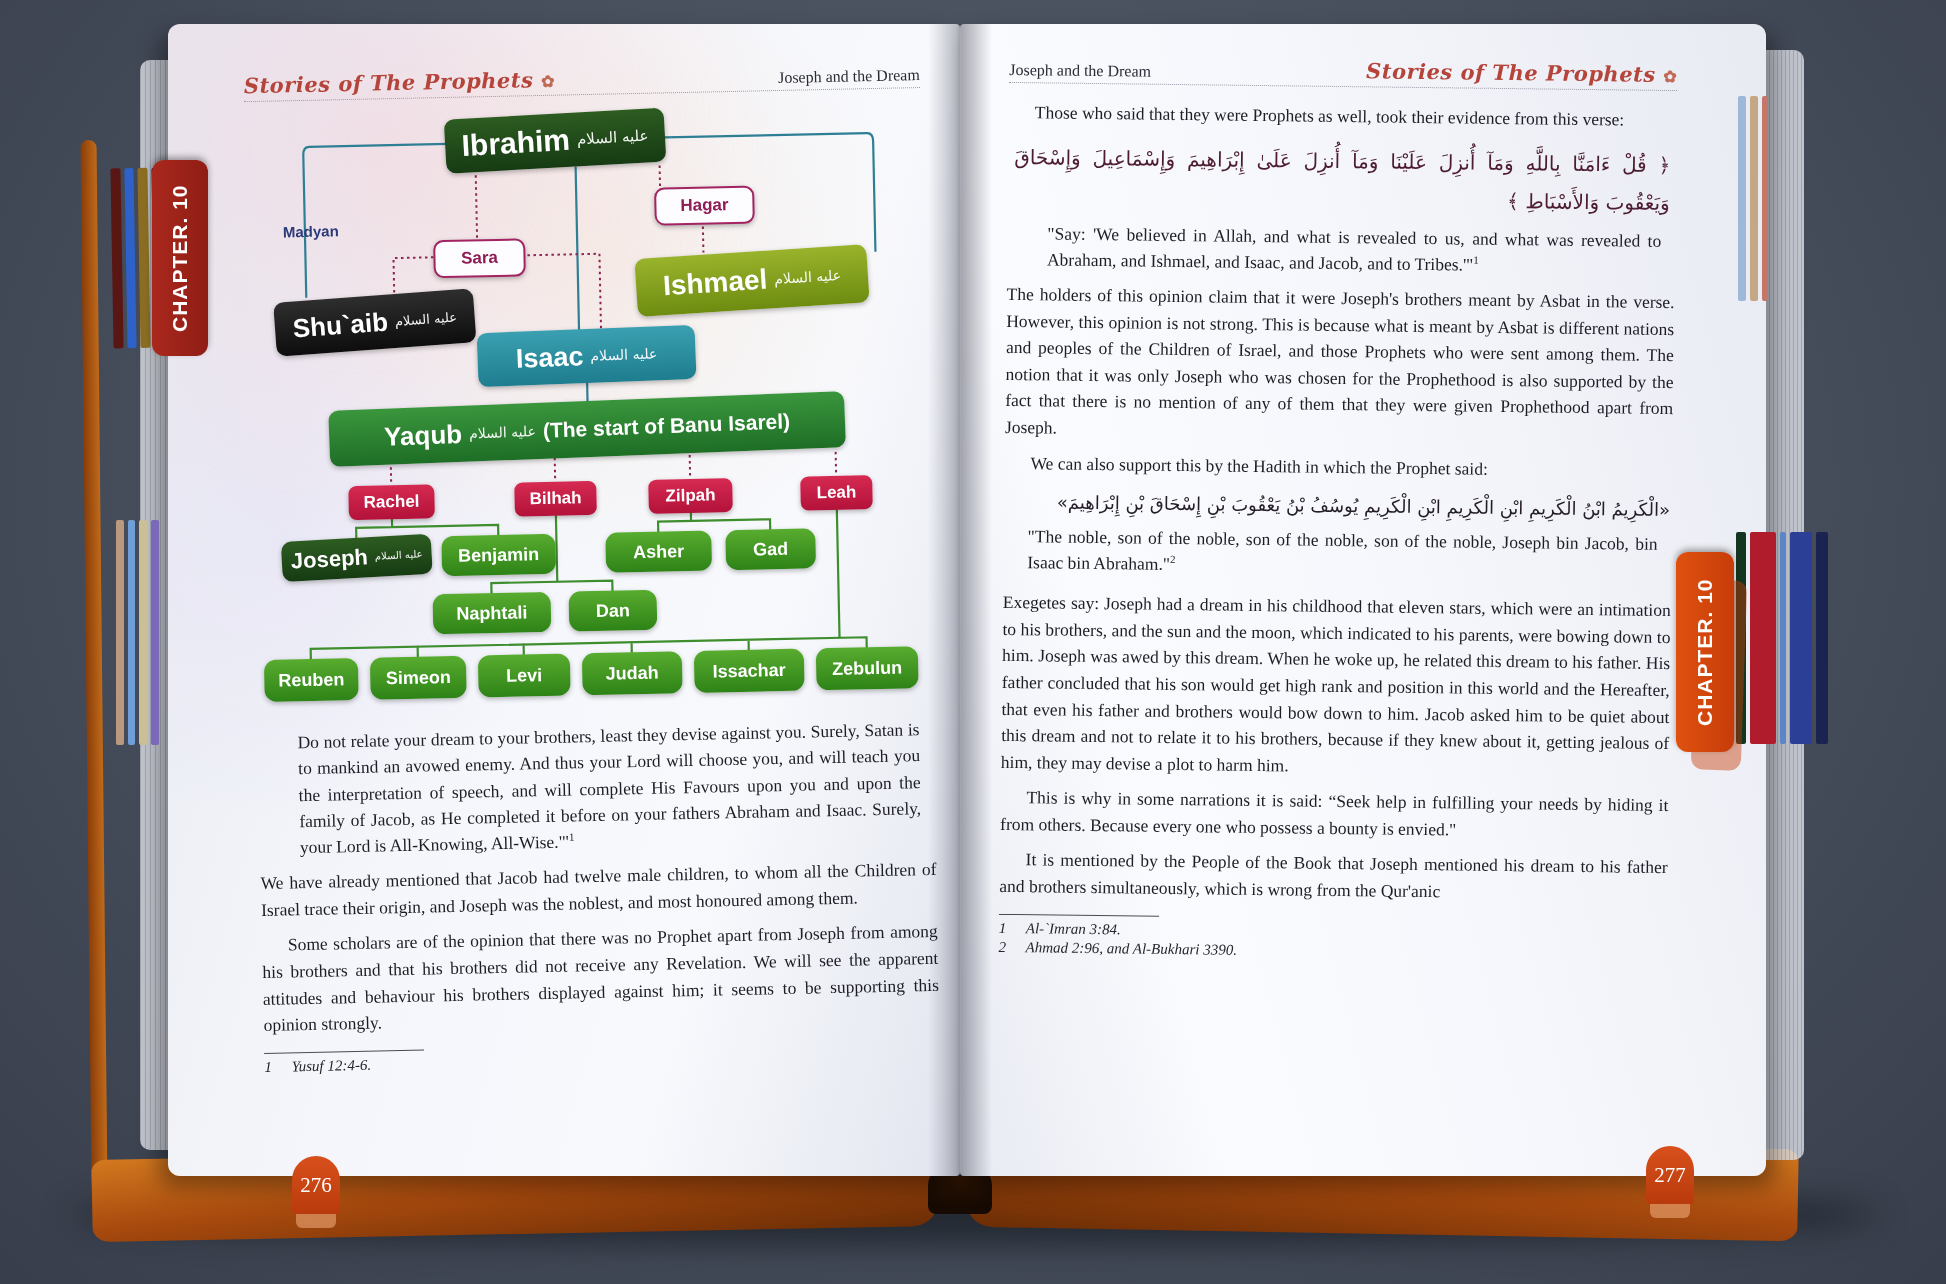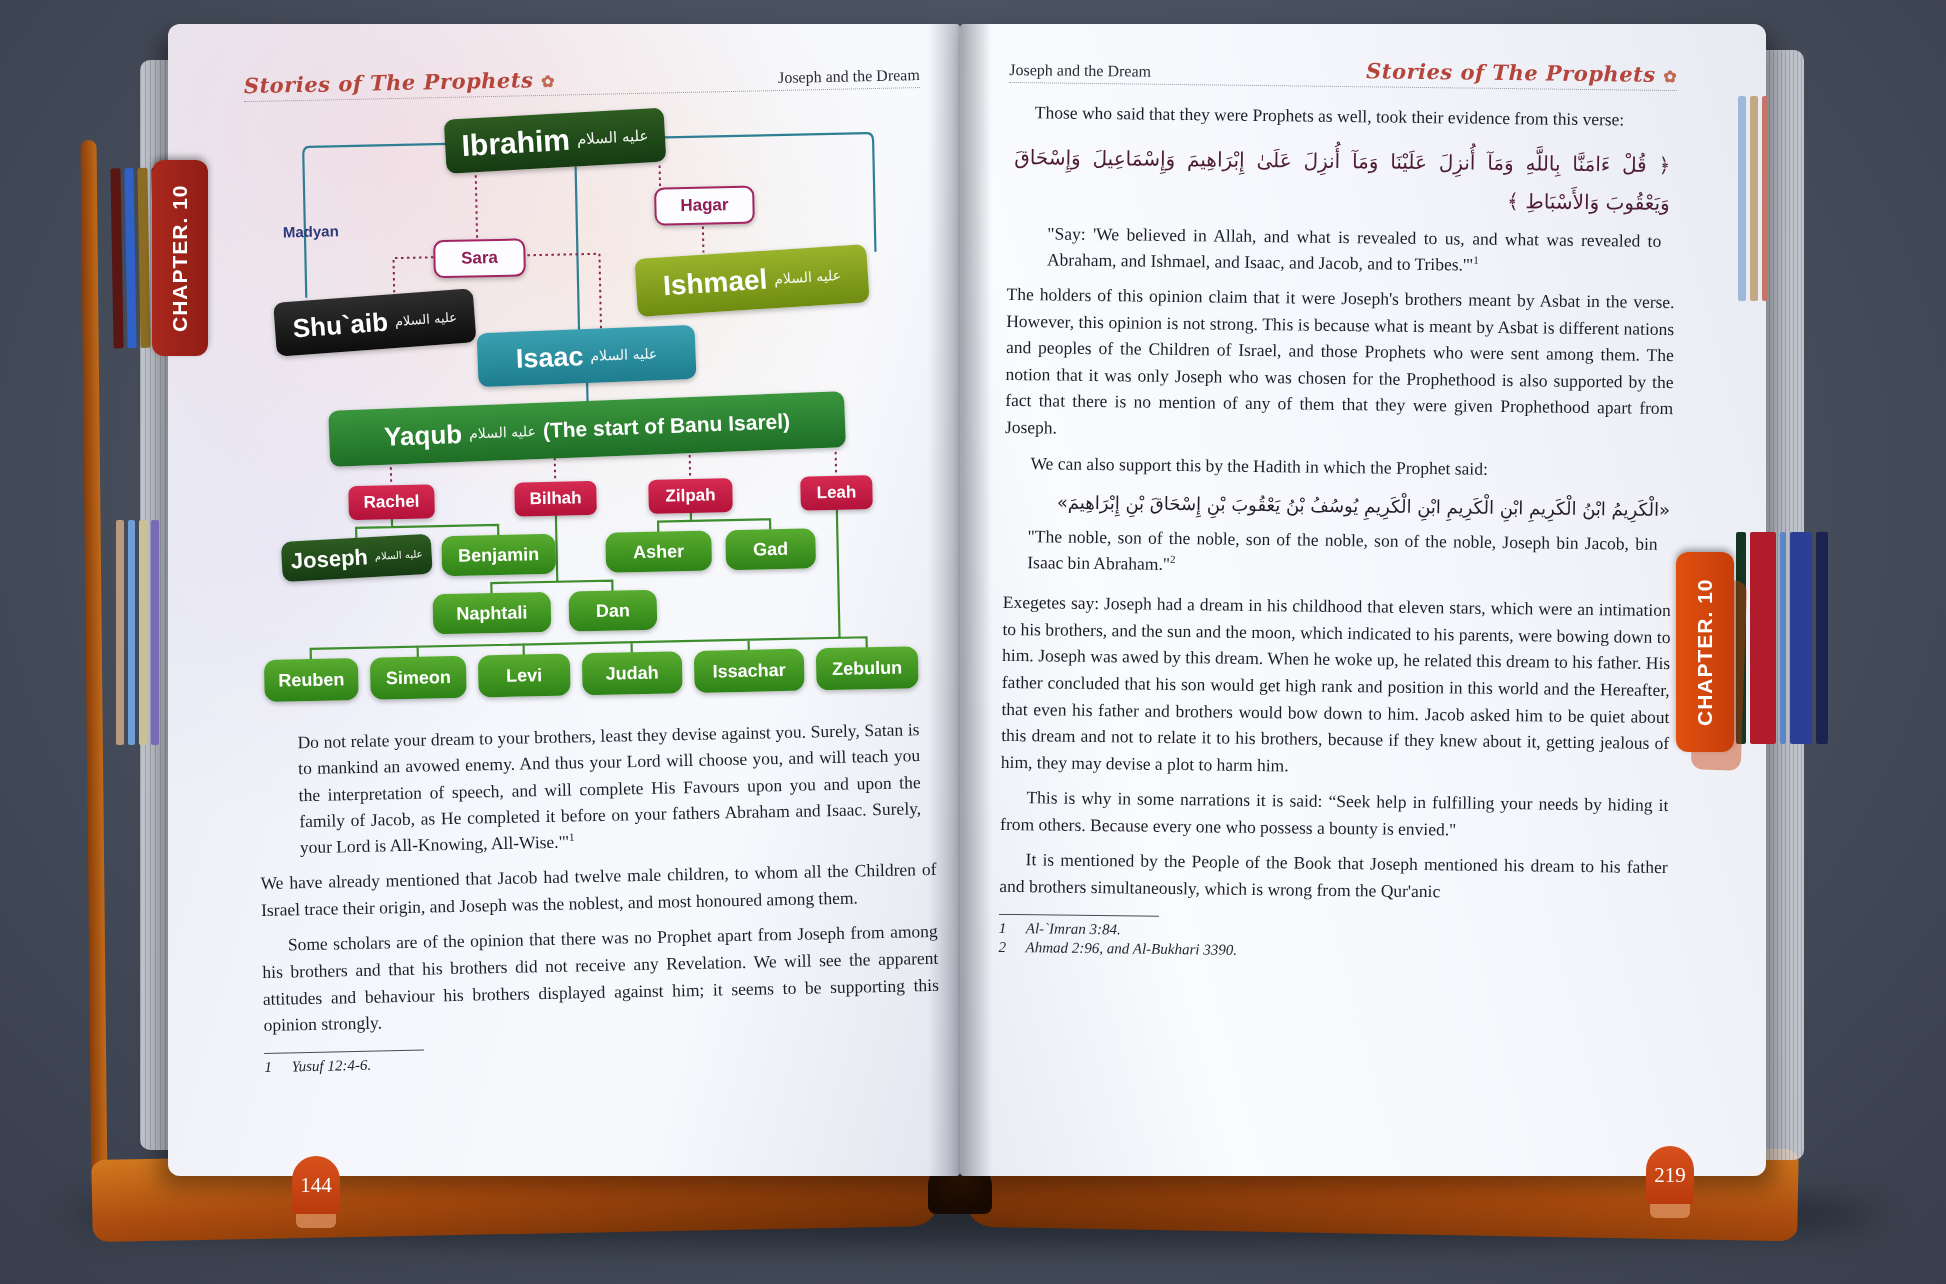--- a/index.html
+++ b/index.html
@@ -334,16 +334,16 @@
         <span class="n">1</span>
         <span>Al-`Imran 3:84.</span>
       </div>
       <div class="fn">
         <span class="n">2</span>
         <span>Ahmad 2:96, and Al-Bukhari 3390.</span>
       </div>
     </div>
   </div>
 
-  <div class="pnum pnum-left">144</div>
-  <div class="pnum pnum-right">219</div>
+  <div class="pnum pnum-left">276</div>
+  <div class="pnum pnum-right">277</div>
 
 </div>
 
 </body></html>

